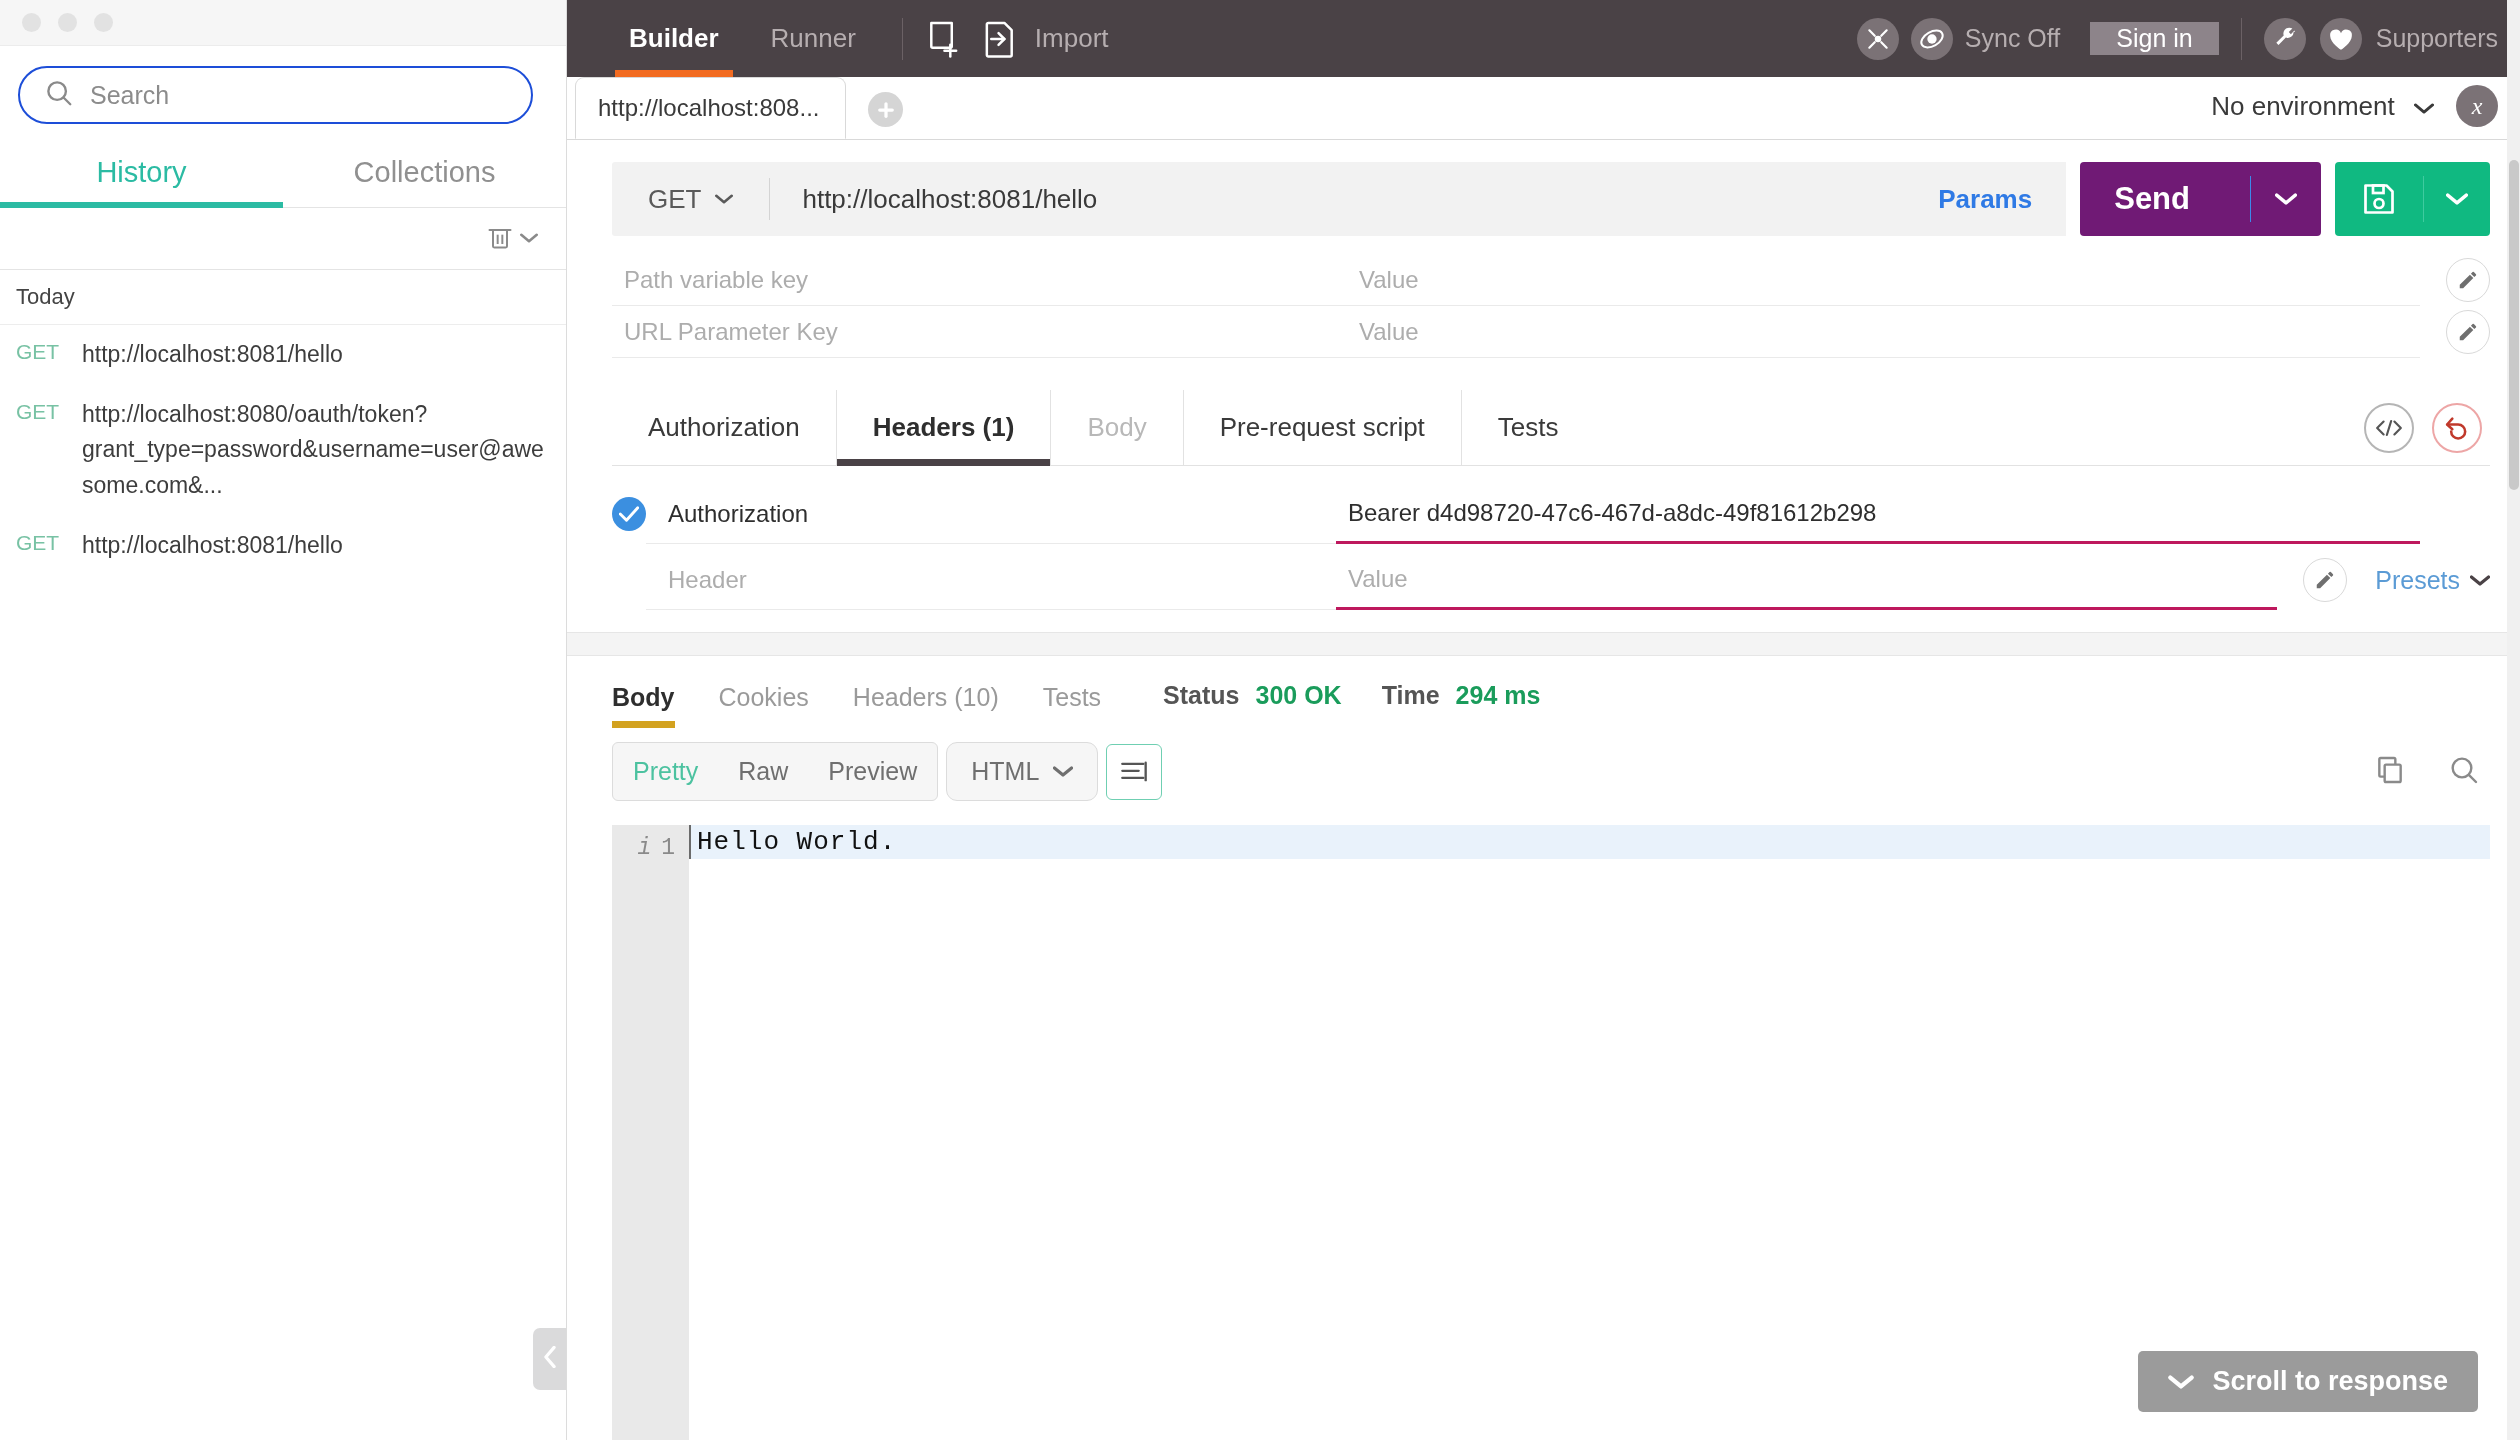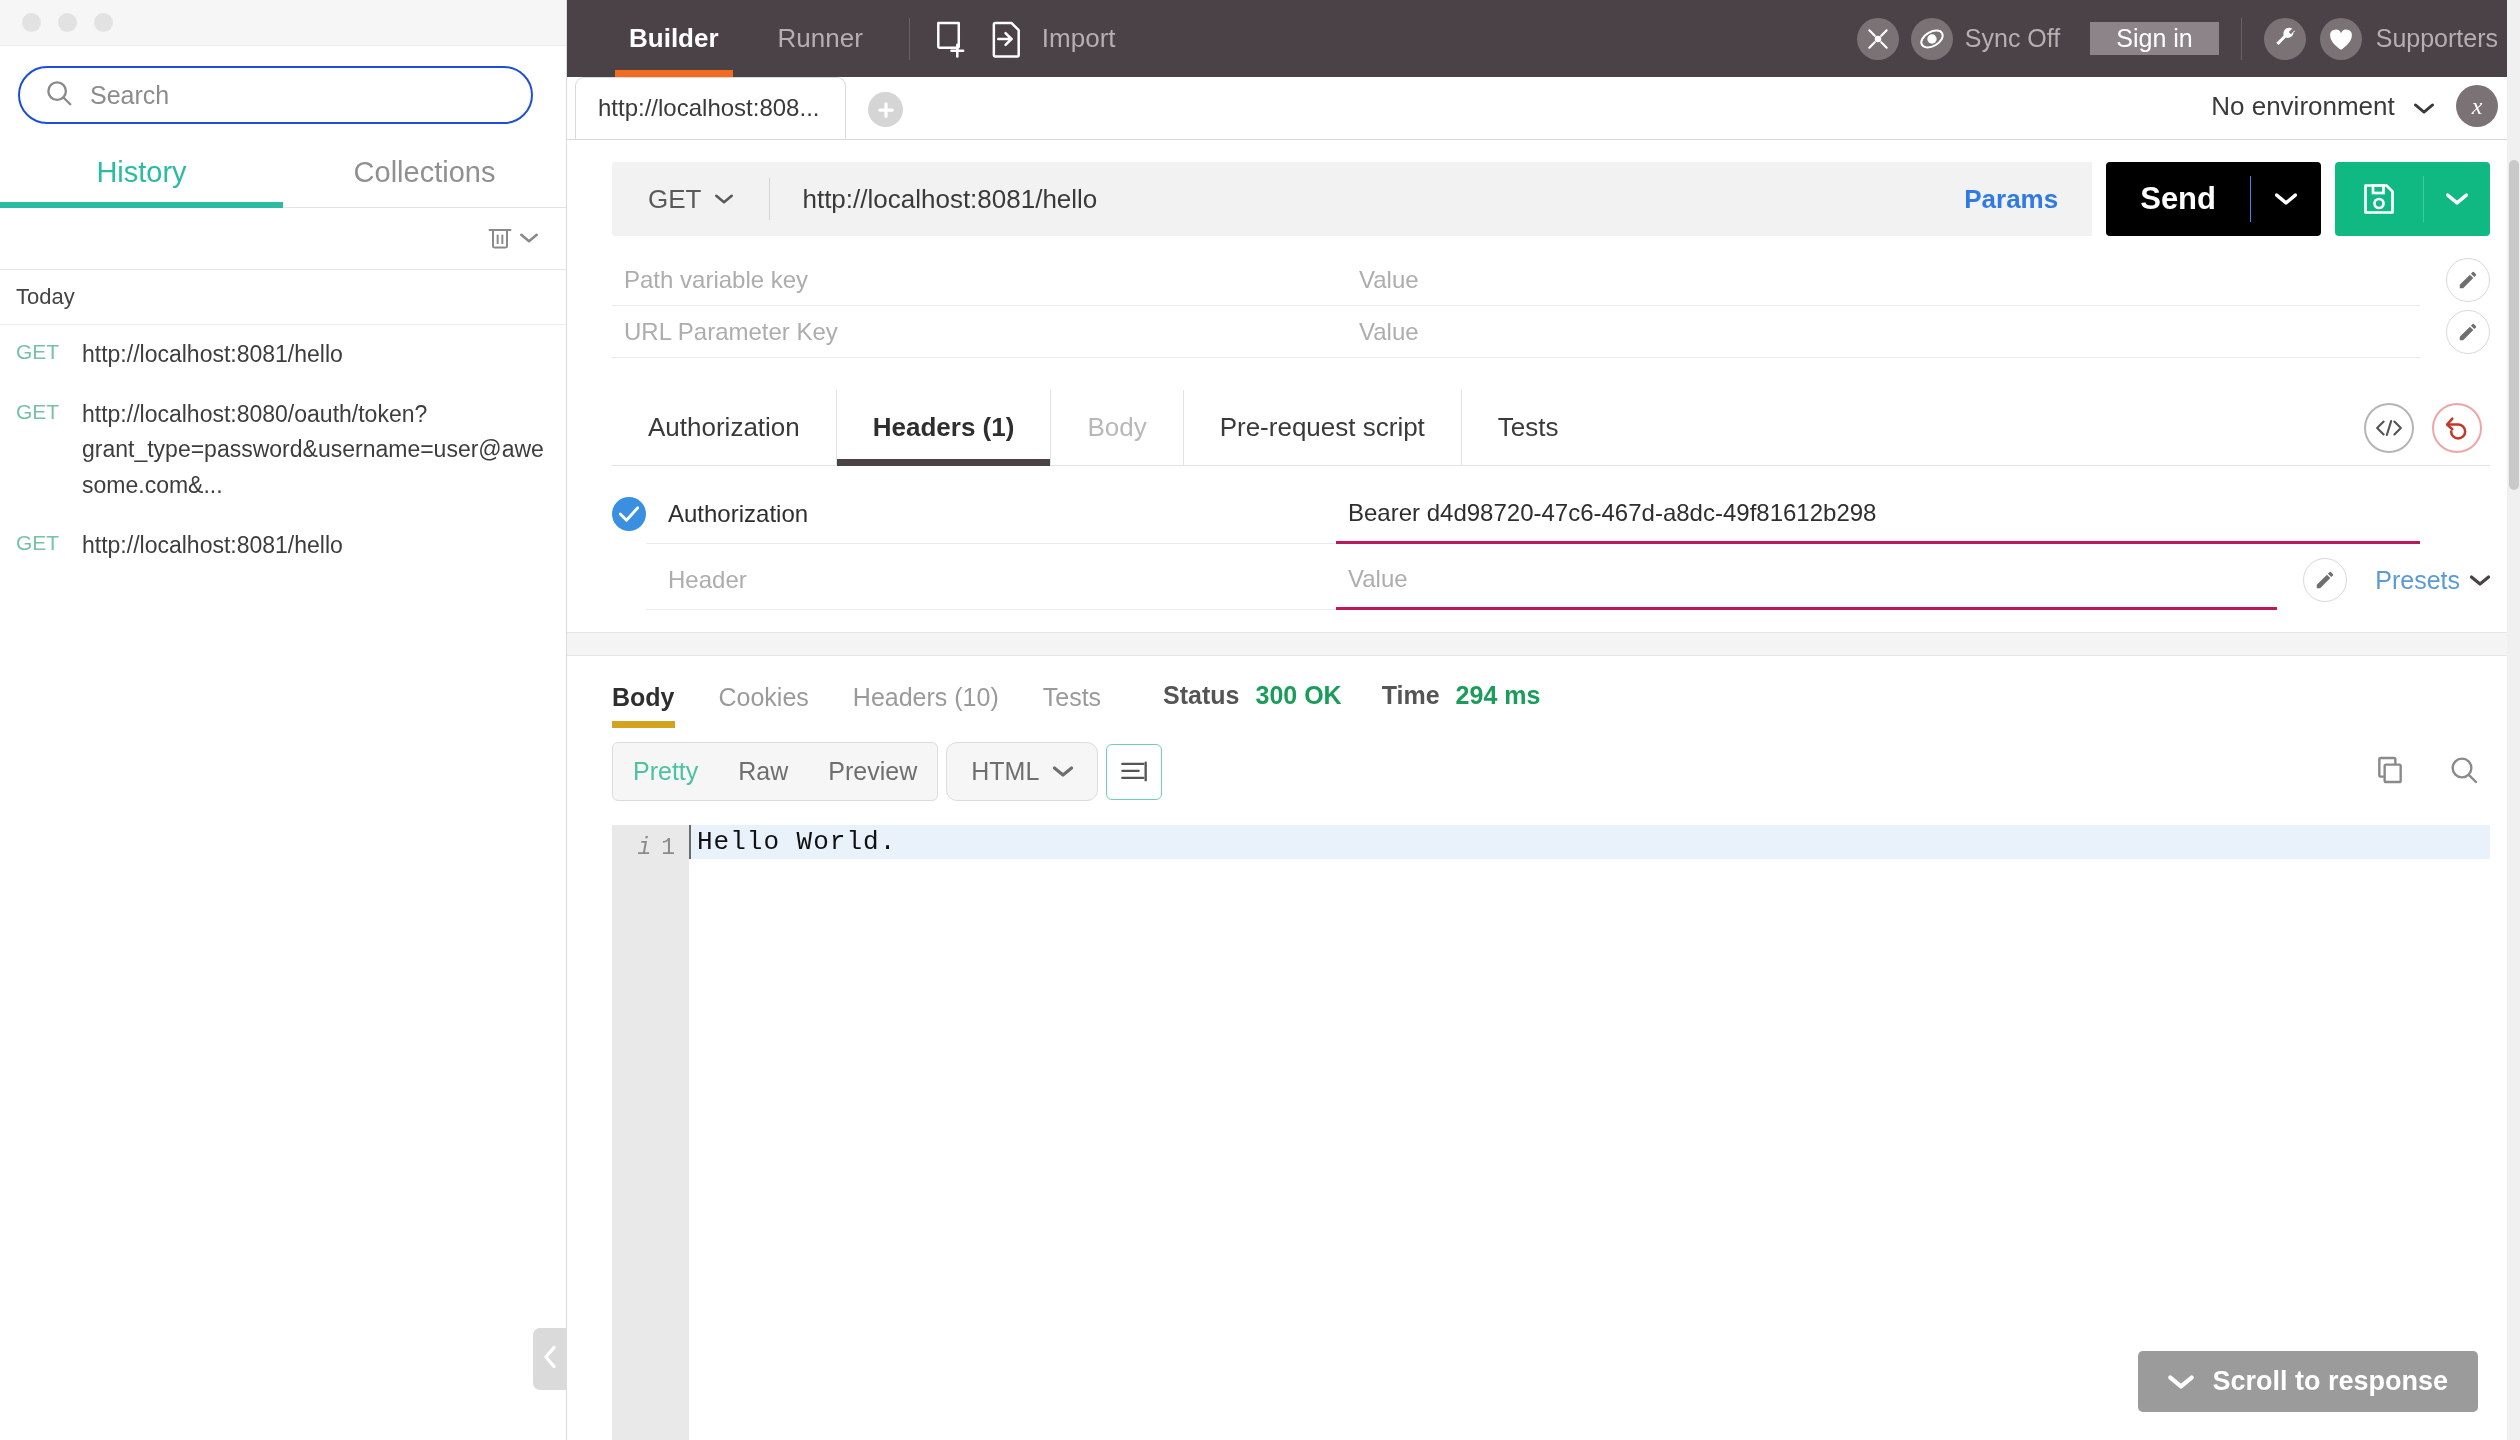--- a/index.html
+++ b/index.html
@@ -69,21 +69,21 @@
     display: flex; align-items: center; justify-content: center; cursor: pointer;
   }
 
   
   .main { flex: 1; display: flex; flex-direction: column; position: relative; background:#fff; }
 
   .topbar {
     height: 77px; background: #4a4246; display: flex; align-items: center;
     padding: 0 22px 0 38px; flex: 0 0 auto; position: relative;
   }
-  .topnav { display: flex; align-items: center; gap: 11px; height: 100%; }
+  .topnav { display: flex; align-items: center; gap: 4px; height: 100%; }
   .topnav-item {
     font-size: 26px; color: #b6aeb0; padding: 0 24px; height: 100%;
     display: flex; align-items: center; cursor: pointer; position: relative;
   }
   .topnav-item.active { color: #ffffff; font-weight: bold; }
   .topnav-item.active::after {
     content: ""; position: absolute; left: 10px; right: 10px; bottom: 0;
     height: 7px; background: #f26b21;
   }
   .vdiv { width: 1px; height: 42px; background: #6b6165; margin: 0 22px; }
@@ -143,22 +143,22 @@
   }
   .url-input {
     flex: 1; border: 0; outline: 0; background: transparent; font-size: 26px;
     color: #3a3a3a; padding: 0 32px; font-family: "Liberation Sans", sans-serif;
   }
   .params-btn {
     background: #f2f2f2; display: flex; align-items: center; padding: 0 34px;
     font-size: 26px; color: #2f7ae5; font-weight: bold; cursor: pointer;
   }
   .send-btn {
-    background: #000000; display: flex; align-items: center; margin-left: 14px;
-    border-radius: 4px; cursor: pointer;
+    background: #701a75; display: flex; align-items: center; margin-left: 14px;
+    border-radius: 4px; cursor: pointer; gap: 26px;
   }
   .send-btn .lbl { color: #fff; font-size: 31px; font-weight: bold; padding: 0 34px; }
   .send-btn .car {
     border-left: 1px solid #3c8aea; padding: 0 24px; height: 46px;
     display: flex; align-items: center;
   }
   .save-btn {
     background: #10b981; display: flex; align-items: center; margin-left: 14px;
     border-radius: 4px; cursor: pointer;
   }

